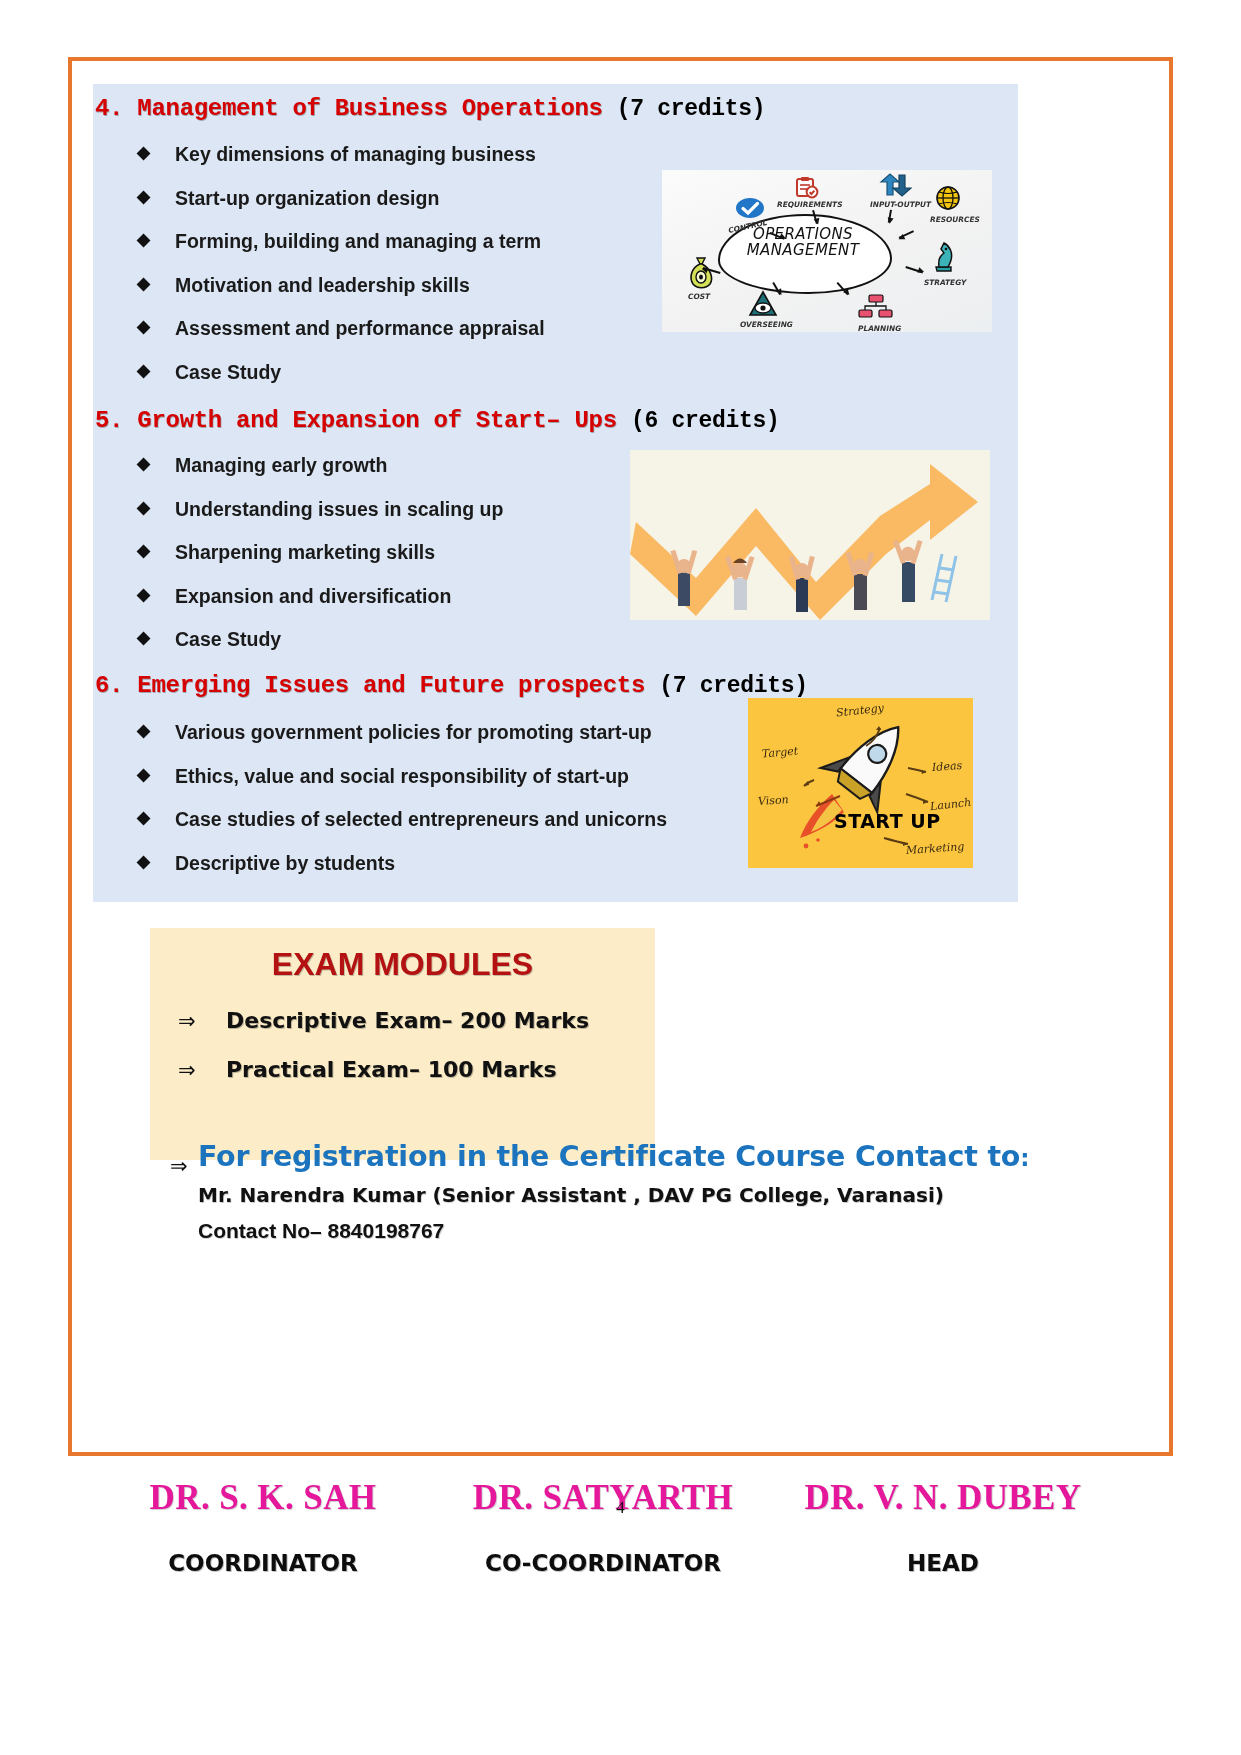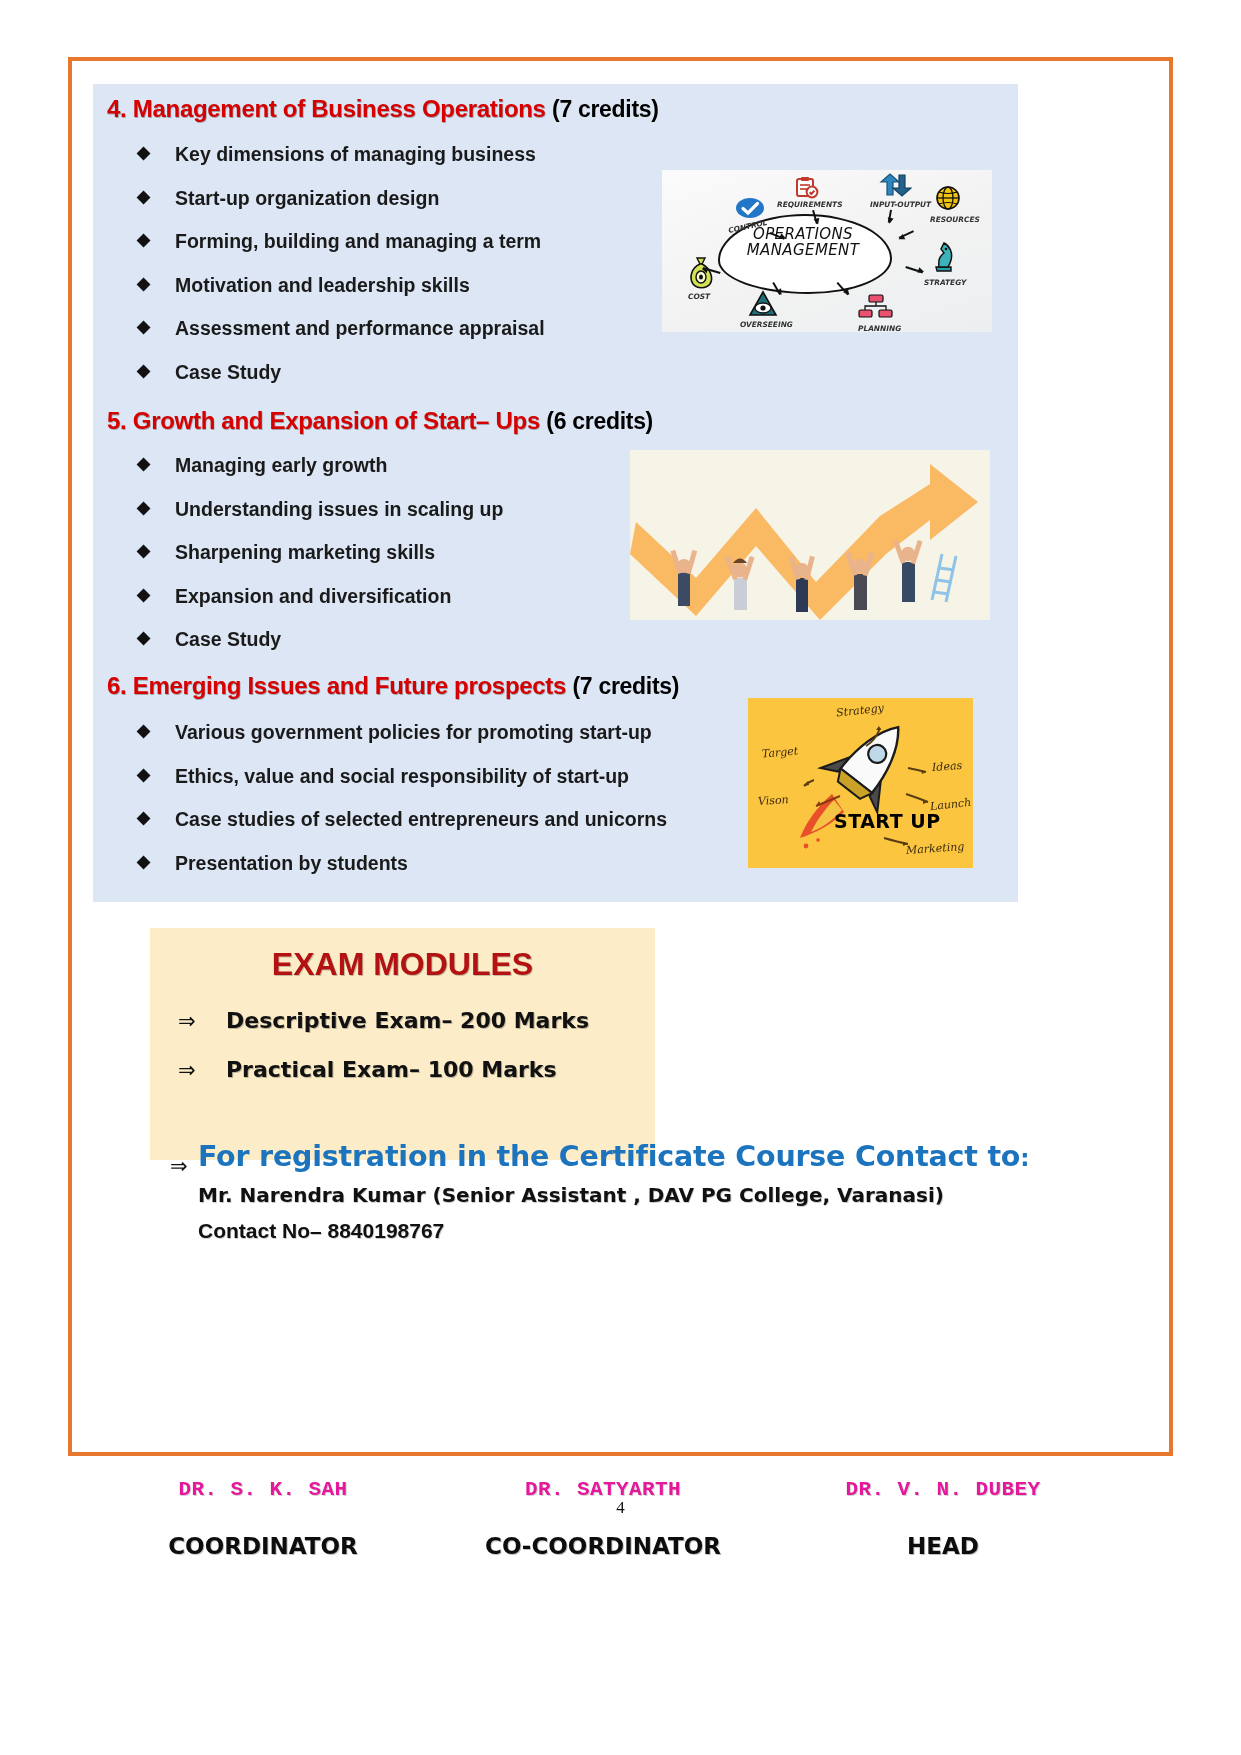--- a/index.html
+++ b/index.html
@@ -23,26 +23,25 @@
   
   .blue-panel{
     position:absolute;left:93px;top:84px;
     width:925px;height:818px;
     background:#DCE6F4;
   }
 
   .sec-head{
     position:absolute;
     white-space:nowrap;
-    font-family:Liberation Sans, sans-serif;
+    font-family:Liberation Mono, monospace;
     font-weight:bold;
     font-size:24px;
     letter-spacing:-0.3px;
     color:#111;
-    margin-left:12px;
   }
   .sec-head .num,
   .sec-head .title{
     color:#D60000;
     text-shadow:0.7px 0.7px 0 rgba(0,0,0,.28);
   }
   .sec-head .credits{
     color:#000;
     font-size:23px;
   }
@@ -191,22 +190,22 @@
     text-shadow:0.8px 0.8px 0 rgba(0,0,0,.2);
   }
 
   
   .signs{
     position:absolute;left:93px;top:1478px;width:1020px;
     display:flex;justify-content:space-around;
   }
   .sign{width:300px;text-align:center;}
   .sign .nm{
-    font-family:Liberation Mono, monospace;
-    font-weight:bold;font-size:21px;
+    font-family:Liberation Serif, serif;
+    font-weight:bold;font-size:35px;
     color:#E5179A;
     letter-spacing:.4px;
     text-shadow:1px 1px 0 rgba(0,0,0,.18);
     white-space:nowrap;
   }
   .sign .role{
     margin-top:32px;
     font-family:"DejaVu Sans",sans-serif;
     font-weight:bold;font-size:23px;
     color:#0d0d0d;
@@ -259,21 +258,21 @@
 
   <div class="sec-head" style="left:95px;top:672px;">
     <span class="num">6.</span>
     <span class="title">Emerging Issues and Future prospects</span>
     <span class="credits">(7 credits)</span>
   </div>
   <ul class="blist" style="left:115px;top:723px;">
     <li style="margin-bottom:24px"><span class="bullet">◆</span><span>Various government policies for promoting start-up</span></li>
     <li style="margin-bottom:24px"><span class="bullet">◆</span><span>Ethics, value and social responsibility of start-up</span></li>
     <li style="margin-bottom:24px"><span class="bullet">◆</span><span>Case studies of selected entrepreneurs and unicorns</span></li>
-    <li><span class="bullet">◆</span><span>Presentation by students</span></li>
+    <li><span class="bullet">◆</span><span>Descriptive by students</span></li>
   </ul>
 
   <div class="illus ops">
     <div class="cloud"></div>
     <div class="cloudtxt">
       <div>OPERATIONS</div>
       <div>MANAGEMENT</div>
     </div>
 
     <svg class="ic" style="left:132px;top:6px;" width="26" height="24" viewBox="0 0 26 24">

